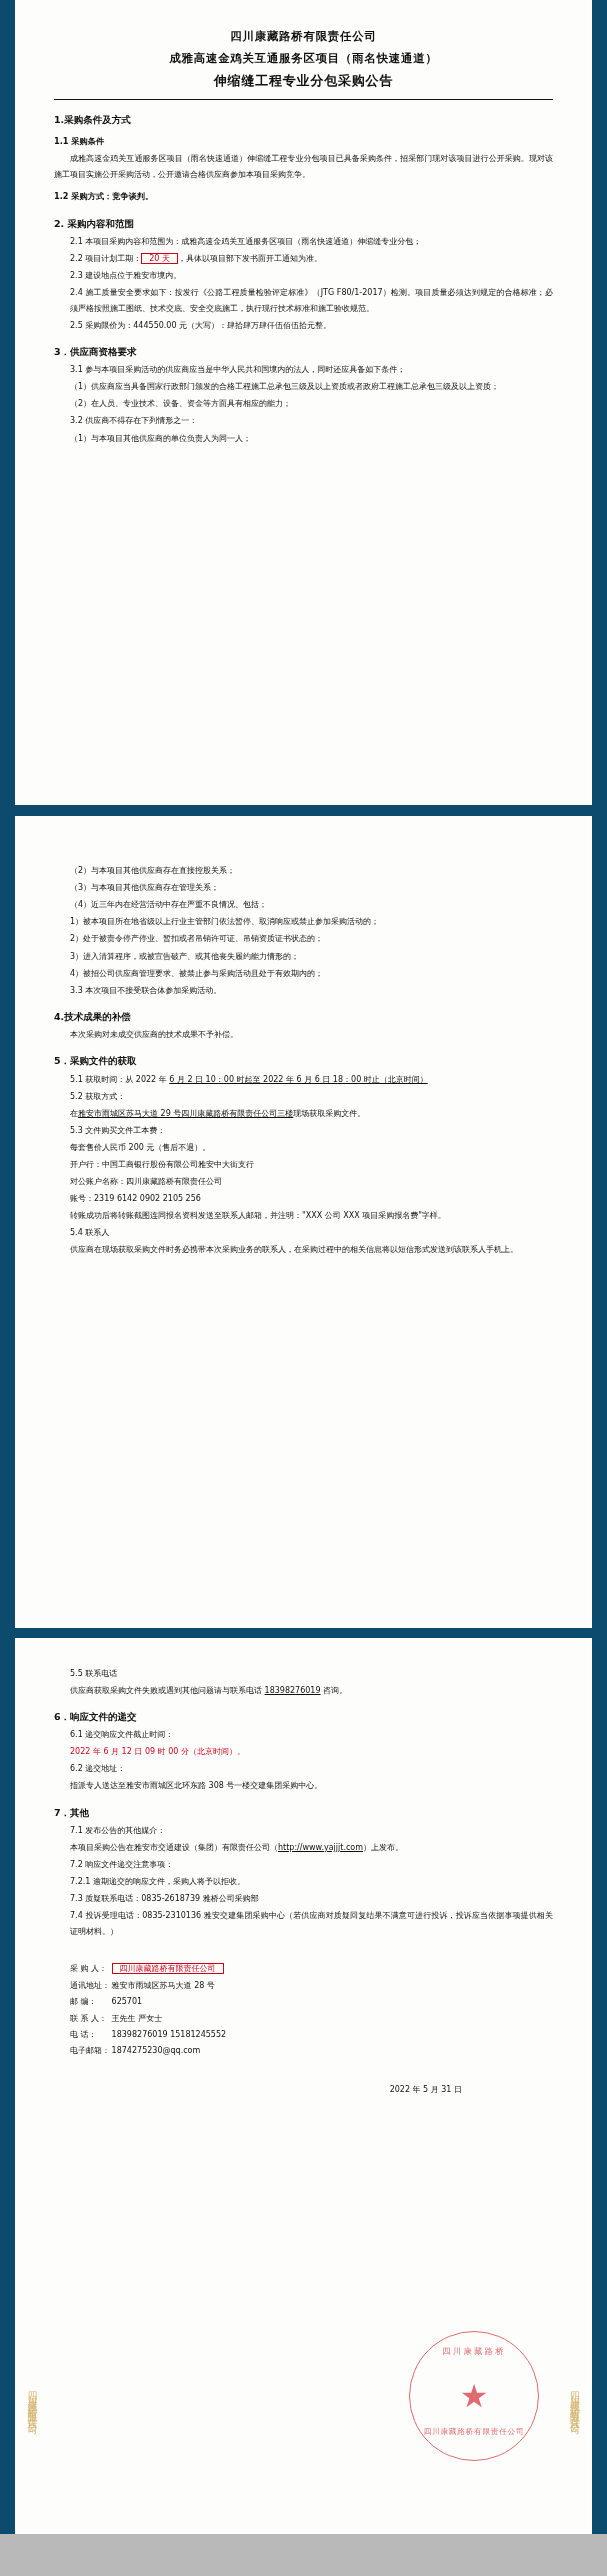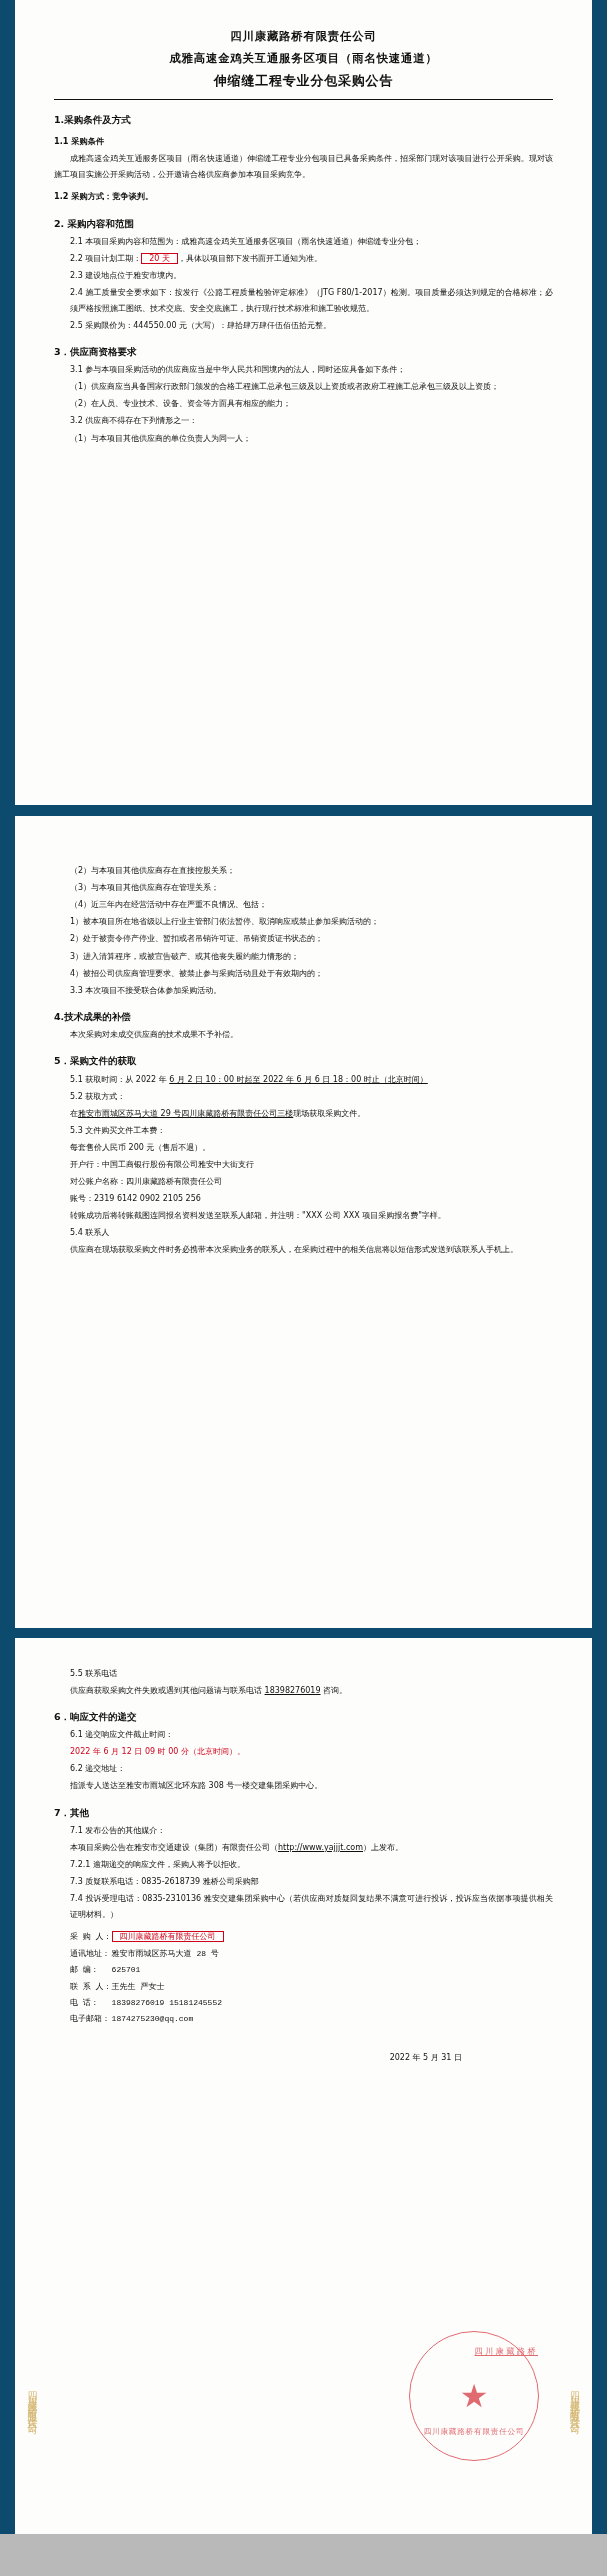--- a/index.html
+++ b/index.html
@@ -92,25 +92,24 @@
     left:0;right:0;
     bottom:20px;
     text-align:center;
     color:#d4323c;
     font-size:7.6px;
     letter-spacing:0.8px;
   }
   .stamp .arc{
     position:absolute;
     left:0;right:0;top:10.6px;
-    text-align:right;
+    text-align:center;
     color:#d4323c;
     font-size:8.3px;
     letter-spacing:2.3px;
-    text-decoration:underline;
   }
   .date-line{
     text-align:right;
     padding-right:91px;
     margin-top:22px;
     font-size:8px;
   }
   .vstamp-left{
     position:absolute;
     left:7.6px;
@@ -124,21 +123,21 @@
   .vstamp-right{
     position:absolute;
     right:7.6px;
     bottom:114px;
     writing-mode:vertical-rl;
     color:#c9a24a;
     font-size:10px;
     letter-spacing:3px;
     opacity:.75;
   }
-  .contact-tbl{margin-top:7px;padding-left:2em;font-family:Liberation Mono, monospace;}
+  .contact-tbl{margin-top:22px;padding-left:2em;}
   .contact-tbl .crow{line-height:2.05;}
   .contact-tbl .ck{display:inline-block;width:5.2em;}
 </style>
 </head>
 <body>
 
 <div class="page">
 
   <div class="sheet p1">
 
@@ -215,20 +214,21 @@
       <span class="redline">2022 年 6 月 12 日 09 时 00 分（北京时间）。</span>
     </p>
     <p class="ind1">6.2 递交地址：</p>
     <p class="ind1">指派专人送达至雅安市雨城区北环东路 308 号一楼交建集团采购中心。</p>
 
     <h2 class="sec">7．其他</h2>
     <p class="ind1">7.1 发布公告的其他媒介：</p>
     <p class="ind1">
       <span>本项目采购公告在雅安市交通建设（集团）有限责任公司（</span><span class="u">http://www.yajjjt.com</span><span>）上发布。</span>
     </p>
+    <p class="ind1">7.2 响应文件递交注意事项：</p>
     <p class="ind1">7.2.1 逾期递交的响应文件，采购人将予以拒收。</p>
     <p class="ind1">7.3 质疑联系电话：0835-2618739 雅桥公司采购部</p>
     <p class="ind1">7.4 投诉受理电话：0835-2310136 雅安交建集团采购中心（若供应商对质疑回复结果不满意可进行投诉，投诉应当依据事项提供相关证明材料。）</p>
 
     <div class="contact-tbl">
       <div class="crow">
         <span class="ck">采 购 人：</span><span class="redbox">四川康藏路桥有限责任公司</span>
       </div>
       <div class="crow">
         <span class="ck">通讯地址：</span><span>雅安市雨城区苏马大道 28 号</span>

